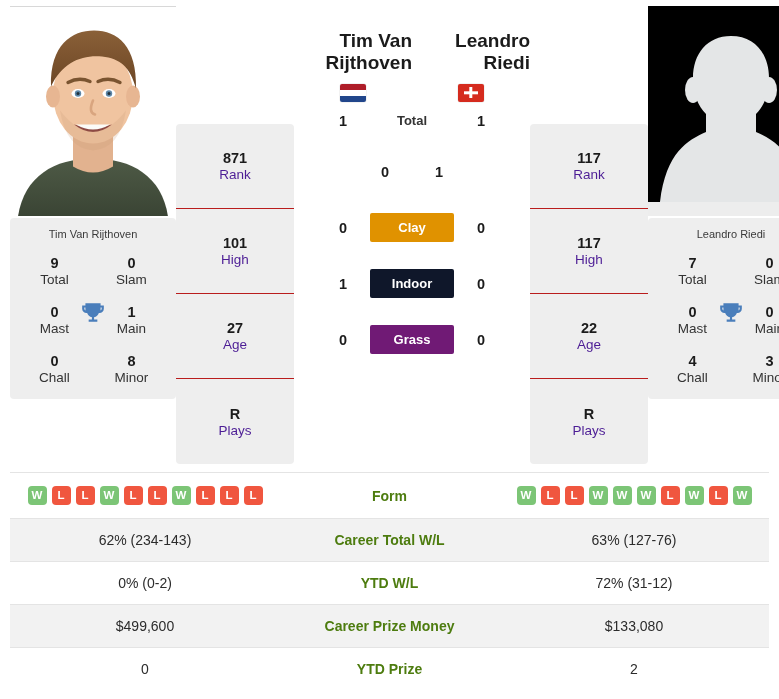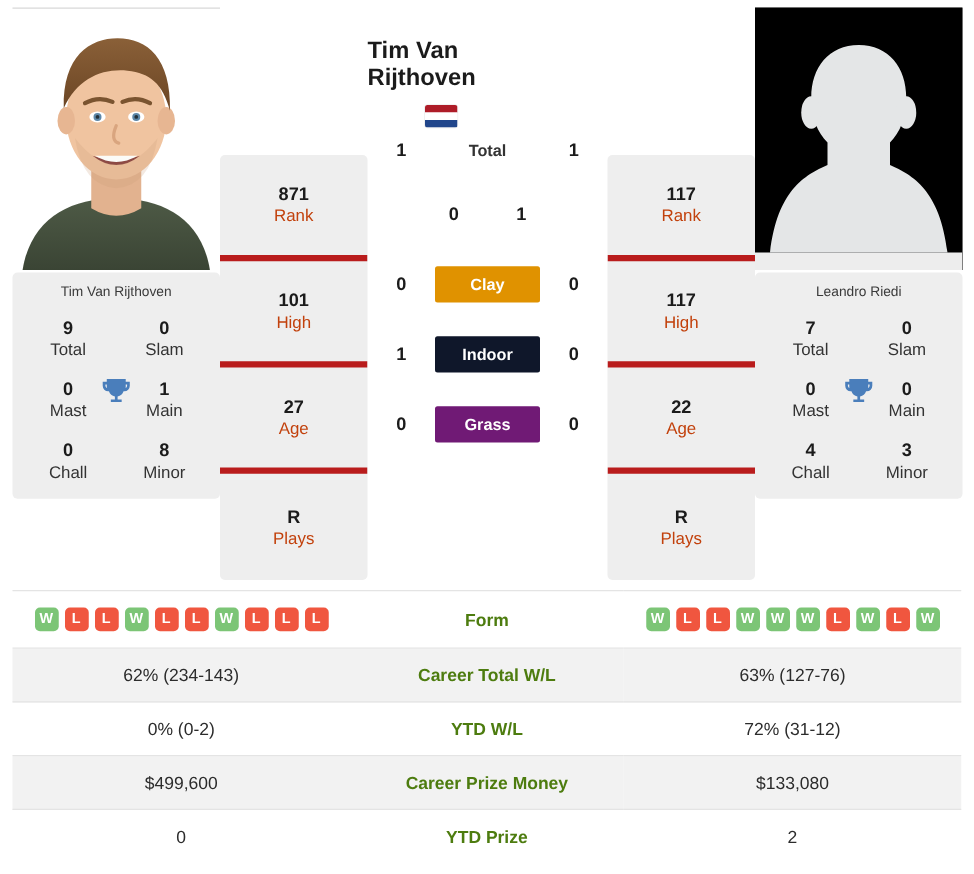--- a/index.html
+++ b/index.html
@@ -79,41 +79,41 @@
     border-radius: 4px;
     overflow: hidden;
   }
   .mid-col.right { margin-left: 0; }
   .mid-item {
     height: 85px;
     display: flex;
     flex-direction: column;
     align-items: center;
     justify-content: center;
-    border-bottom: 5px solid #b91c1c;
+    border-bottom: 1px solid #b91c1c;
   }
   .mid-item:last-child { border-bottom: none; }
   .mid-item .num { font-size: 14.5px; font-weight: bold; color: #1b1b1b; }
-  .mid-item .lbl { font-size: 13.5px; color: #c2410c; margin-top: 1px; }
+  .mid-item .lbl { font-size: 13.5px; color: #4c1d95; margin-top: 1px; }
 
   
   .center-col {
     flex: 1 1 auto;
     display: flex;
     flex-direction: column;
     align-items: center;
     padding-top: 24px;
   }
   .names-band {
     width: 100%;
     display: flex;
     justify-content: space-between;
     align-items: flex-start;
   }
-  .name-block { width: 118px; text-align: left; }
+  .name-block { width: 118px; text-align: right; }
   .name-block .pname {
     font-size: 19px;
     font-weight: bold;
     line-height: 1.15;
     color: #1b1b1b;
   }
   .flag {
     margin: 10px auto 0 auto;
     width: 26px; height: 18px;
     border-radius: 2px;
@@ -313,20 +313,25 @@
     <div class="center-col">
       <div class="names-band">
         <div class="name-block">
           <div class="pname">Tim Van</div>
           <div class="pname">Rijthoven</div>
           <div class="flag flag-nl">
             <i class="r"></i>
               <i class="w"></i>
               <i class="b"></i>
           </div>
+        </div>
+        <div class="name-block">
+          <div class="pname">Leandro</div>
+          <div class="pname">Riedi</div>
+          <div class="flag flag-ch"></div>
         </div>
       </div>
 
       <div class="surface-stack">
         <div class="surface-row total">
           <div class="h2h-num">1</div>
           <div class="surface-pill total-lbl">Total</div>
           <div class="h2h-num">1</div>
         </div>
         <div class="surface-row">

